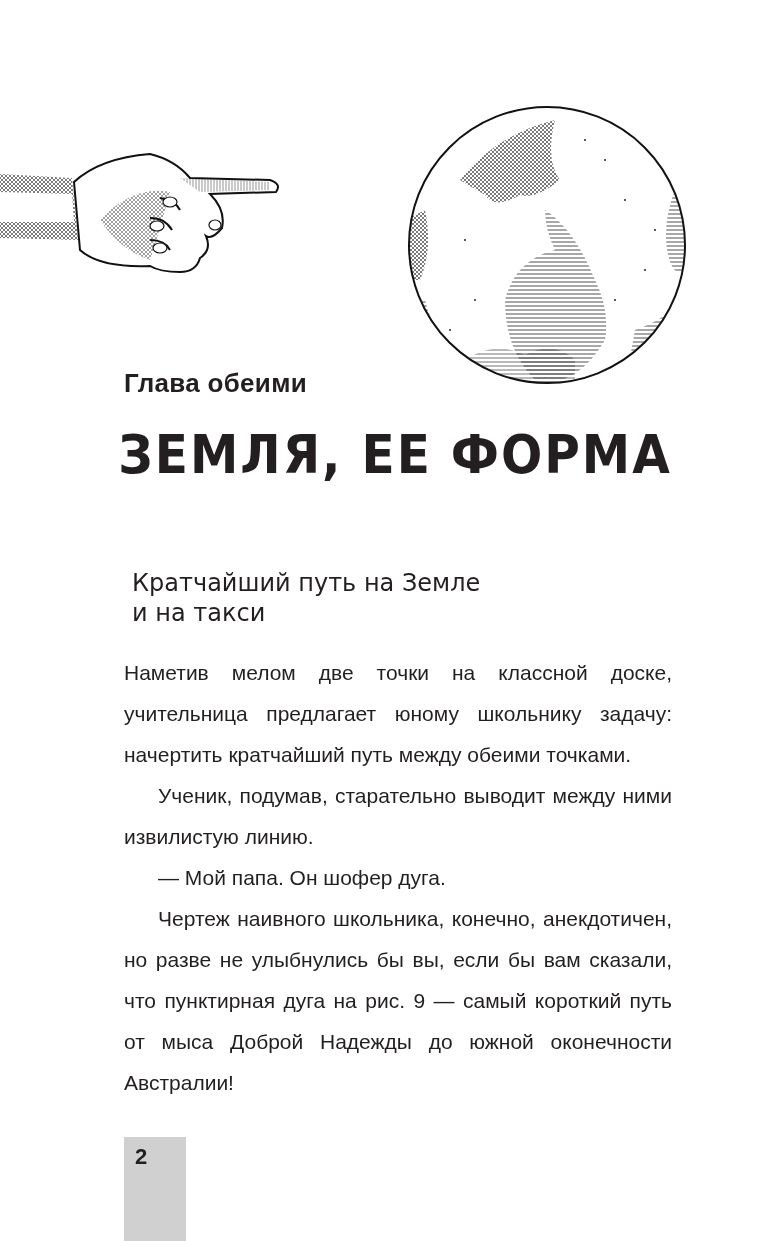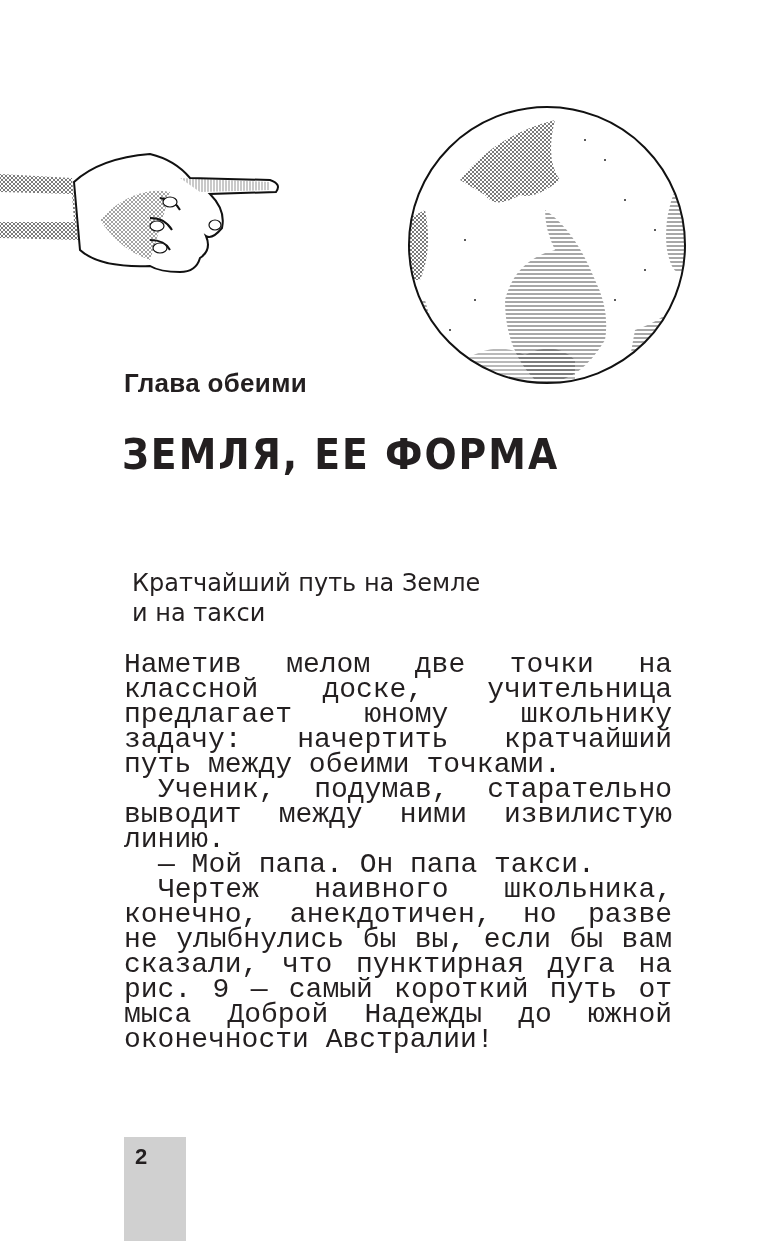--- a/index.html
+++ b/index.html
@@ -6,34 +6,35 @@
   body { width: 768px; height: 1241px; position: relative; overflow: hidden; color: #231f20; }
   .illus { position: absolute; }
   #hand { left: 0; top: 150px; width: 290px; height: 140px; }
   #globe { left: 405px; top: 100px; width: 285px; height: 285px; }
   .chapter-label {
     position: absolute; left: 124px; top: 368px;
     font-family: "Liberation Sans", sans-serif; font-weight: bold; font-size: 26px;
     letter-spacing: 0.3px;
   }
   .chapter-title {
-    position: absolute; left: 122px; top: 428px; width: 560px;
-    font-family: "DejaVu Sans", sans-serif; font-weight: bold; font-size: 42px;
+    position: absolute; left: 115px; top: 428px; width: 560px;
+    font-family: "DejaVu Sans", sans-serif; font-weight: bold; font-size: 54px;
     line-height: 54px; letter-spacing: 2px; text-transform: uppercase;
     font-stretch: condensed;
+    text-align: center;
   }
   .chapter-title span { display: block; }
   .section-title {
     position: absolute; left: 124px; top: 560px; width: 560px;
     font-family: "DejaVu Sans", sans-serif; font-size: 24px; line-height: 30px;
   }
   .section-title span { display: block; }
   .body-text {
     position: absolute; left: 124px; top: 652px; width: 548px;
-    font-family: Liberation Mono, monospace; font-size: 28px; line-height: 25px;
+    font-family: Liberation Sans, sans-serif; font-size: 21px; line-height: 41px;
     text-align: justify;
   }
   .body-text p { margin: 0; }
   .body-text p.indent { text-indent: 34px; }
   .page-tab {
     position: absolute; left: 124px; top: 1137px; width: 62px; height: 104px;
     background: #d0d0d0;
   }
   .page-number {
     position: absolute; left: 11px; top: 7px;
@@ -112,19 +113,19 @@
 </h1>
 
 <h2 class="section-title" style="margin:8px;font-weight:normal;">
   <span>Кратчайший путь на Земле</span>
   <span>и на такси</span>
 </h2>
 
 <div class="body-text">
   <p>Наметив мелом две точки на классной доске, учительница предлагает юному школьнику задачу: начертить кратчайший путь между обеими точками.</p>
   <p class="indent">Ученик, подумав, старательно выводит между ними извилистую линию.</p>
-  <p class="indent">— Мой папа. Он папа такси.</p>
+  <p class="indent">— Мой папа. Он шофер дуга.</p>
   <p class="indent">Чертеж наивного школьника, конечно, анекдотичен, но разве не улыбнулись бы вы, если бы вам сказали, что пунктирная дуга на рис. 9 — самый короткий путь от мыса Доброй Надежды до южной оконечности Австралии!</p>
 </div>
 
 <div class="page-tab">
   <span class="page-number">2</span>
 </div>
 
 </body></html>

